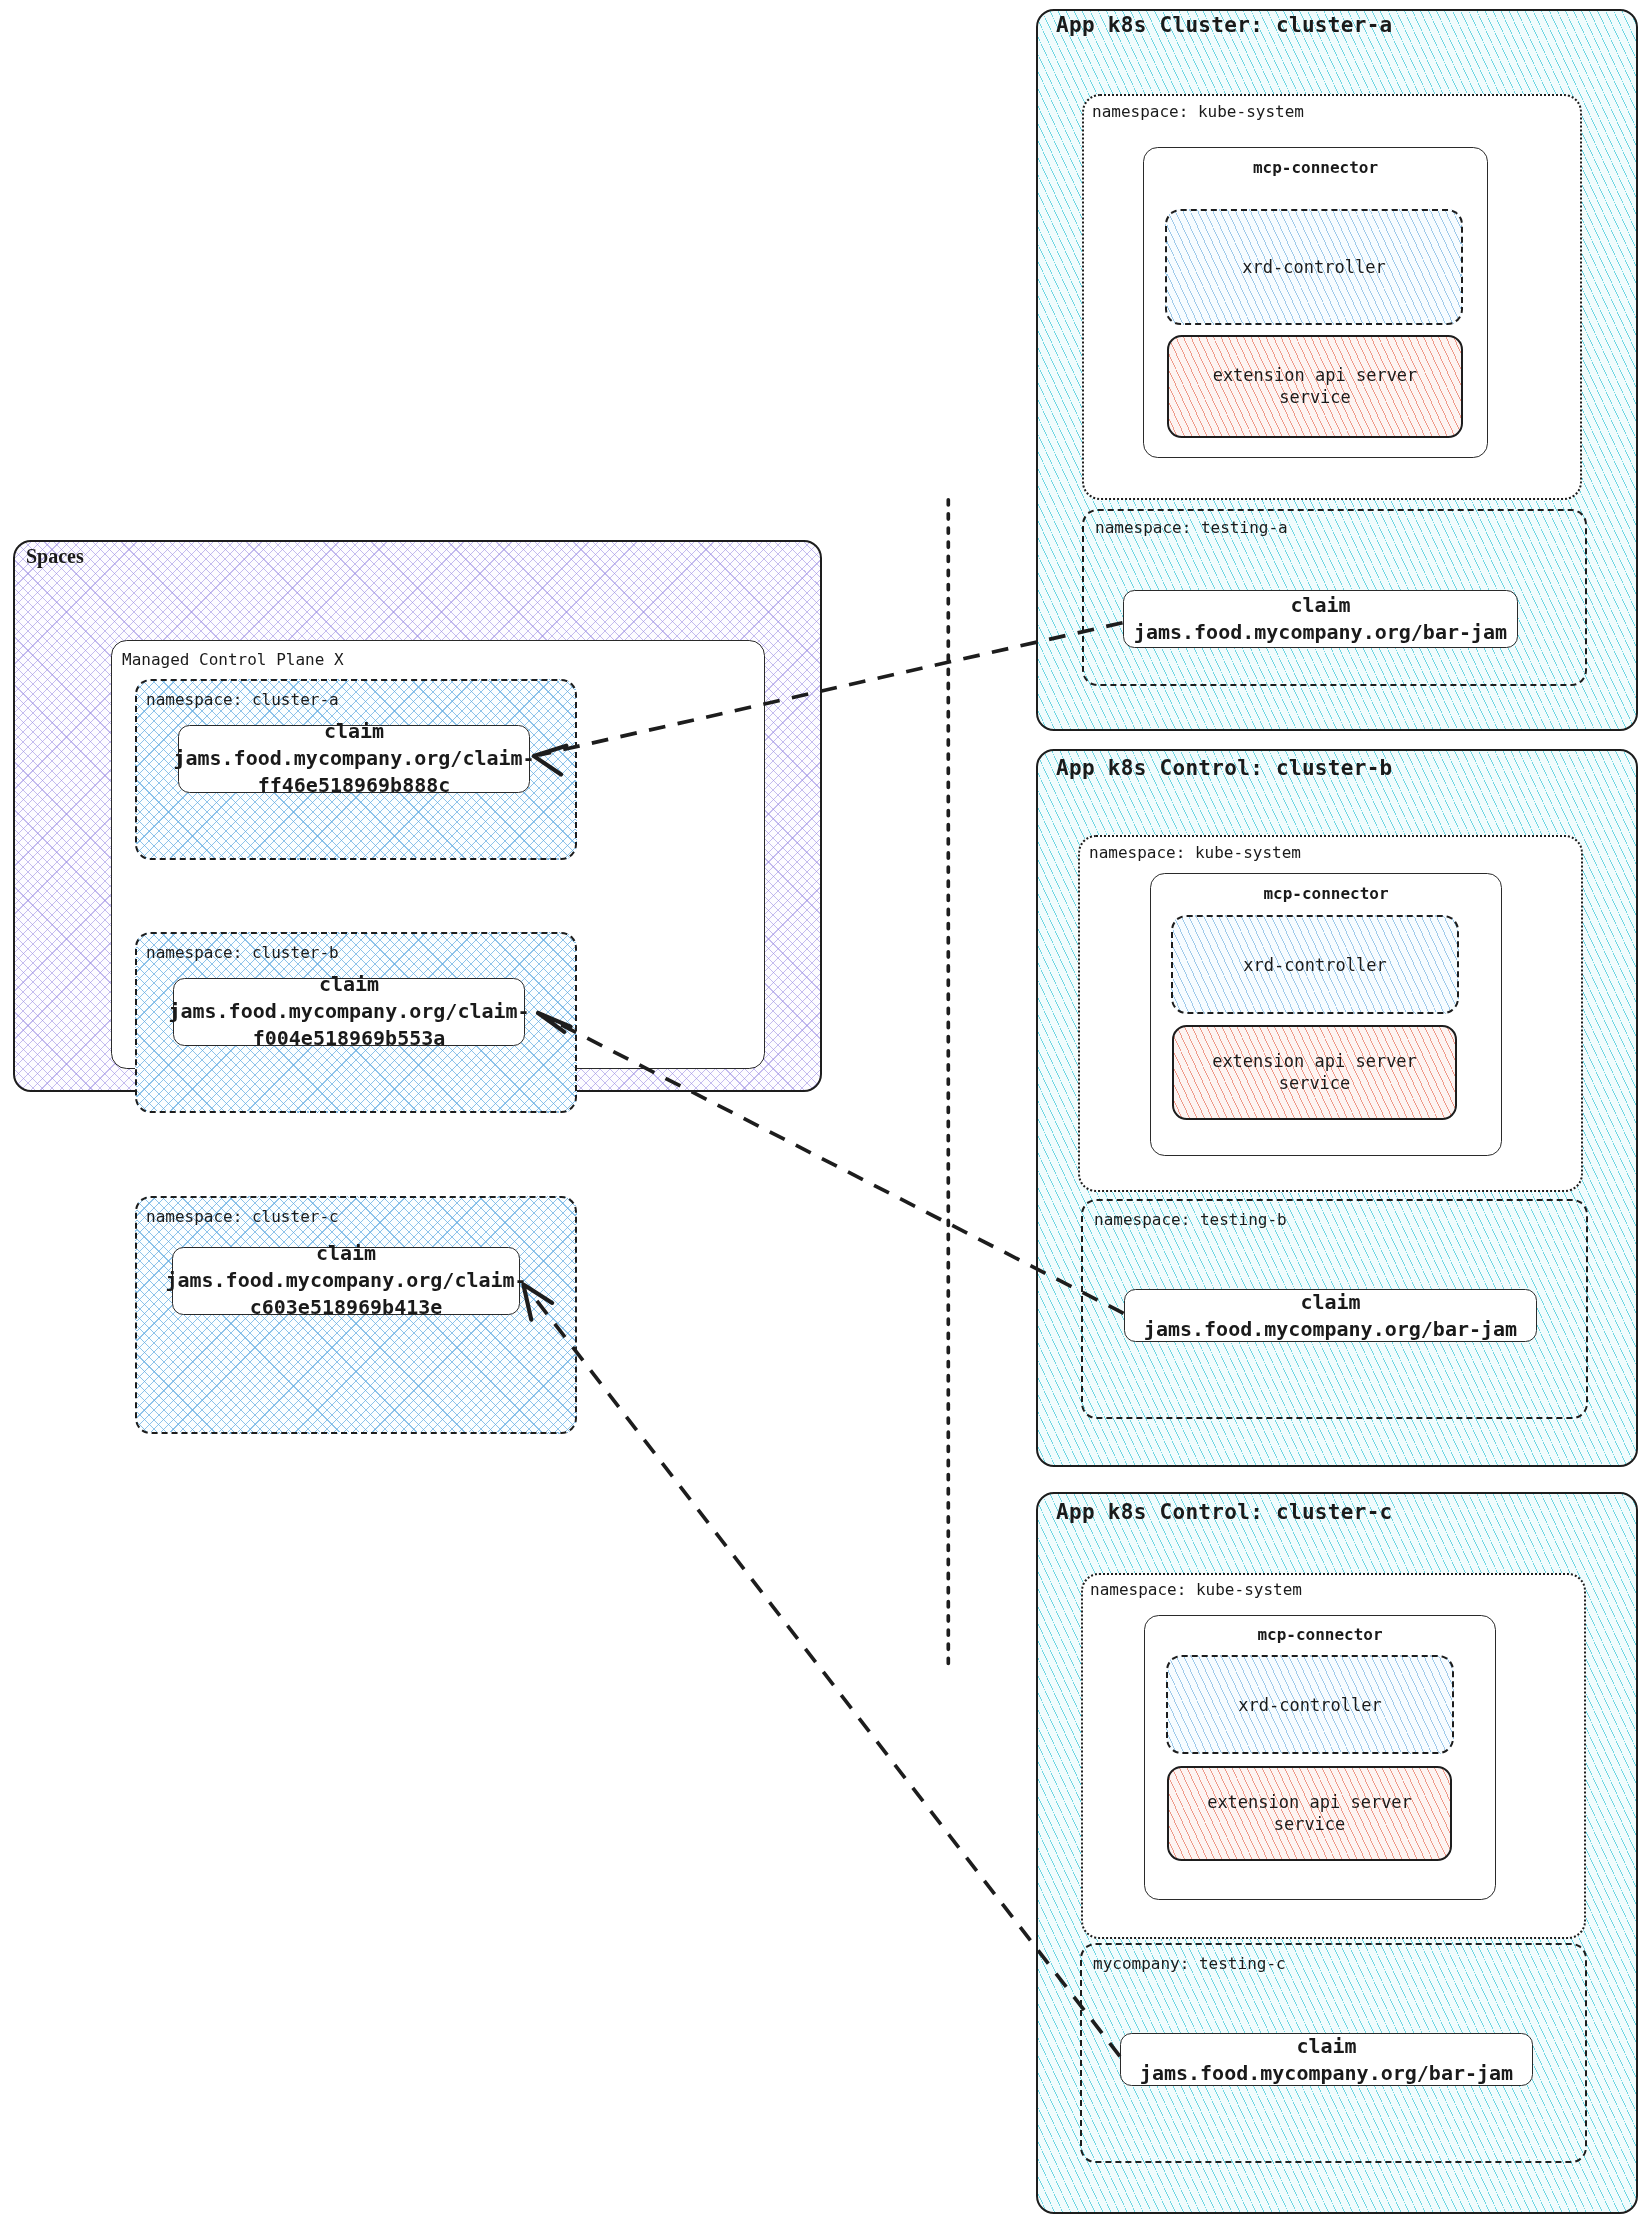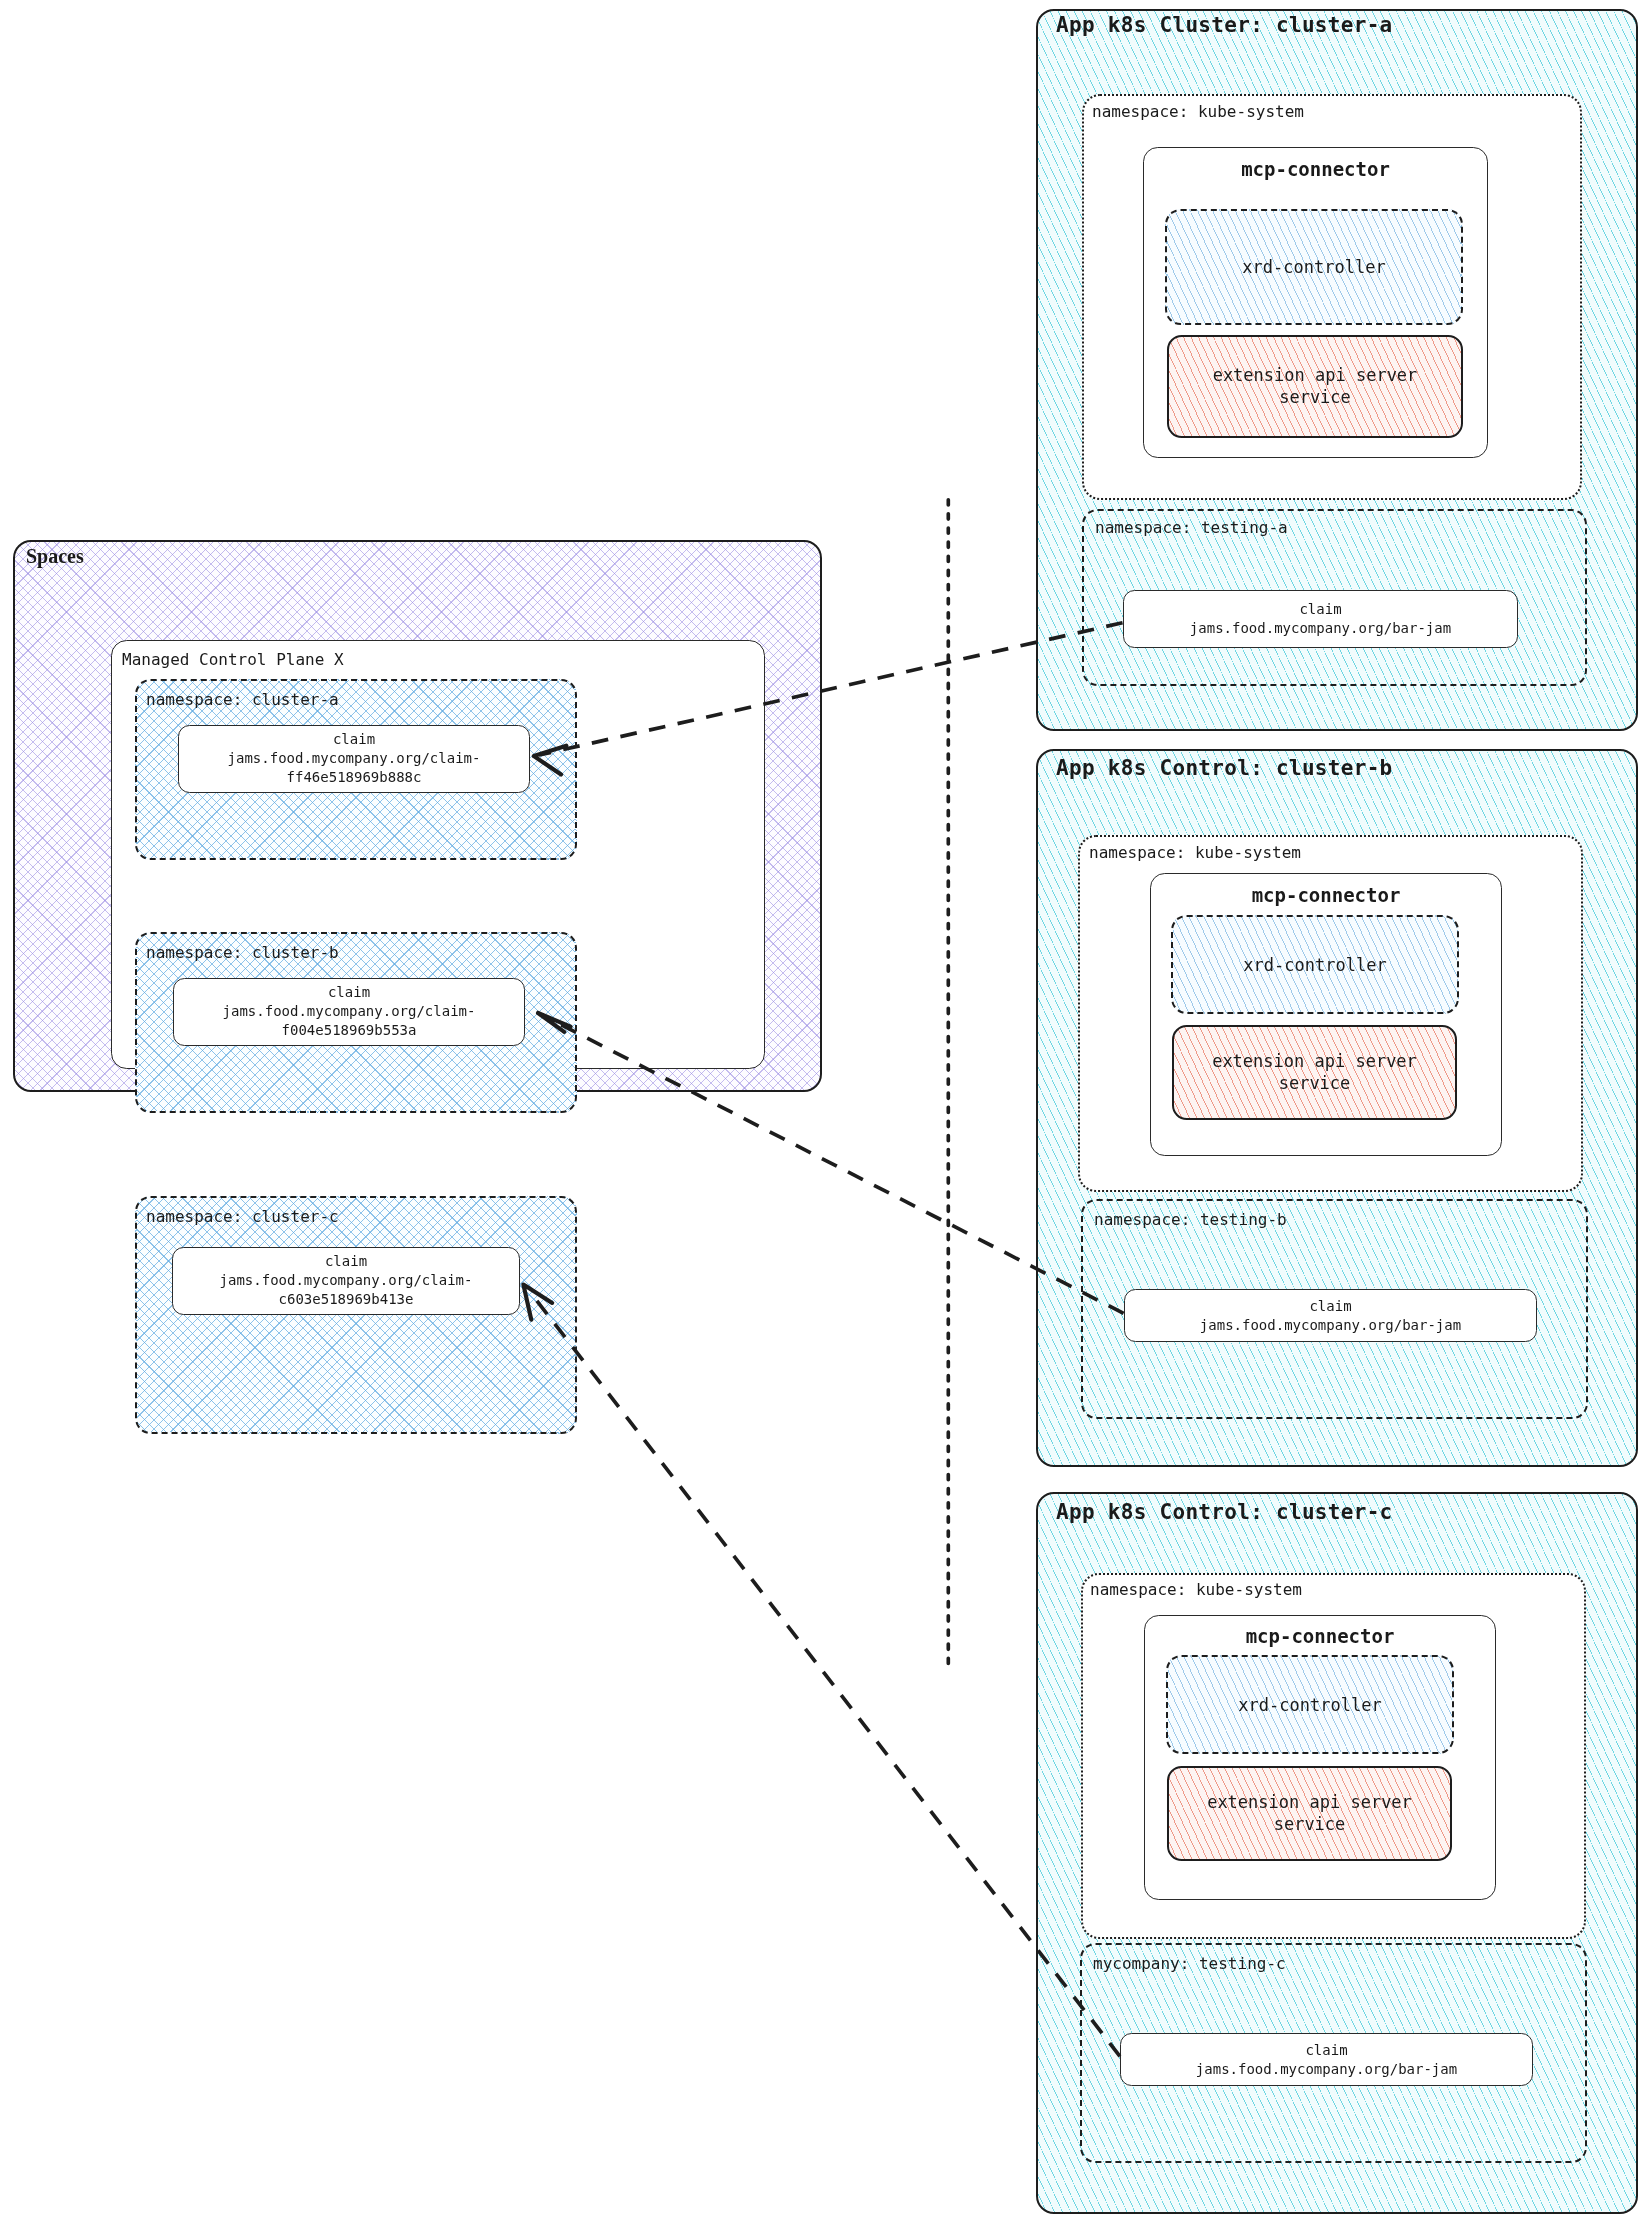--- a/index.html
+++ b/index.html
@@ -48,24 +48,24 @@
     background-color:#fdf4f2;
     background-image:
       repeating-linear-gradient(65deg, rgba(235,130,110,.80) 0 0.9px, transparent 0.9px 6.8px);
   }
   .fill-white{background:#ffffff;}
   .fill-none{background:transparent;}
 
   
   .t-title{font-size:21px;font-weight:700;letter-spacing:0.3px;}
   .t-spaces{font-family:Liberation Serif, serif;font-size:20px;font-weight:600;}
-  .t-mcp{font-size:19px;font-weight:600;}
+  .t-mcp{font-size:16px;font-weight:600;}
   .t-ns{font-size:16px;font-weight:500;}
   .t-node{font-size:17px;font-weight:500;text-align:center;line-height:1.33;}
-  .t-claim{font-size:14px;font-weight:400;text-align:center;line-height:1.36;}
+  .t-claim{font-size:20px;font-weight:700;text-align:center;line-height:1.36;}
 
   .centerwrap{position:absolute;left:0;right:0;top:50%;transform:translateY(-50%);
               display:flex;flex-direction:column;align-items:center;justify-content:center;}
   .ctitle{position:absolute;left:0;right:0;text-align:center;}
 
   svg.overlay{position:absolute;left:0;top:0;width:1647px;height:2227px;pointer-events:none;}
 </style>
 </head>
 <body>
 

